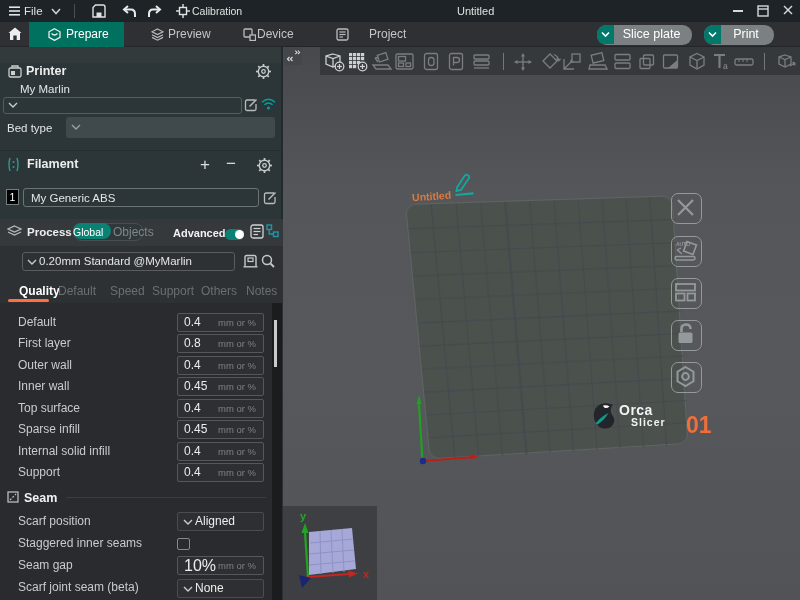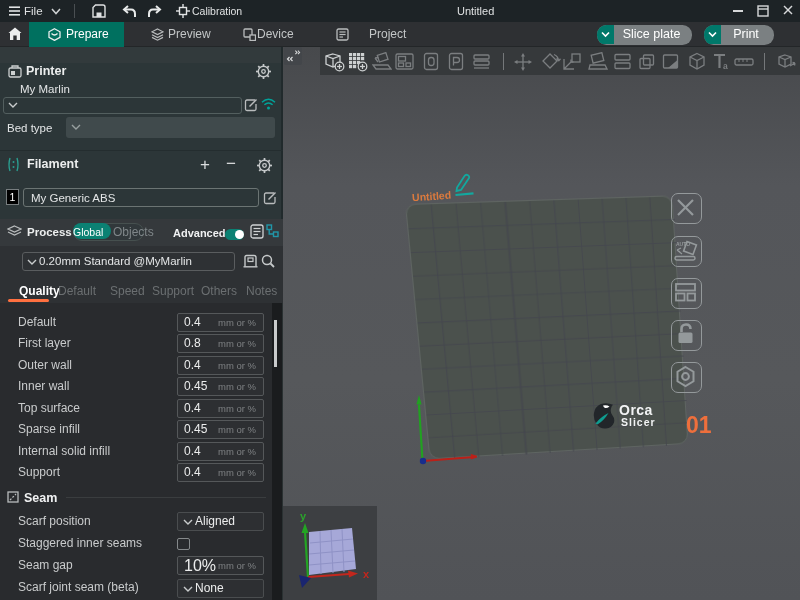--- a/index.html
+++ b/index.html
@@ -527,21 +527,21 @@
           <line x1="2.5" y1="22" x2="20.5" y2="20.4"></line>
         </g>
       </svg>
 
     <svg class="abs" style="left:309px;top:356px" width="28" height="29">
         <path d="M9 1 Q3 3.5 2 10 Q1 16 4.5 21 Q8 26 14 25.5 Q20 25 22 19.5 Q23 15.5 20.5 12.5 Q18 9.5 19 5.5 Q19.5 3 21 1.8 Q15 -1 9 1 Z" fill="#22262a"></path>
         <path d="M11 2.5 Q15 1.8 17.5 3.5 Q15 5.5 13 5 Q11.5 4.4 11 2.5 Z" fill="#fff"></path>
         <path d="M3.5 20.5 Q9 13.5 16.5 10 Q12 17.5 5.5 21.5 Z" fill="#0f9b8f"></path>
       </svg>
     <div class="abs" style="left:336px;top:355px;font-size:14px;font-weight:bold;color:#f2f3f4;letter-spacing:0.5px;">Orca</div>
-    <div class="abs" style="left:338px;top:369px;font-size:10.5px;font-weight:bold;color:#f2f3f4;letter-spacing:1px;">Slicer</div>
+    <div class="abs" style="left:348px;top:369px;font-size:10.5px;font-weight:bold;color:#f2f3f4;letter-spacing:1px;">Slicer</div>
     <div class="abs" style="left:403px;top:365px;font-size:23px;font-weight:bold;color:#ee6f3c;">01</div>
 
     <svg class="abs" style="left:130px;top:345px" width="64" height="75">
       <line x1="9.5" y1="69" x2="6" y2="13" stroke="#21a121" stroke-width="2.1"></line>
       <path d="M6 3 L8.6 12.5 L3.4 12.5 Z" fill="#21a121"></path>
       <line x1="10" y1="69" x2="61" y2="65" stroke="#bb2018" stroke-width="2.1"></line>
       <path d="M66.5 64.6 L57.8 62 L57.8 67.6 Z" fill="#bb2018"></path>
       <circle cx="10" cy="69" r="3.2" fill="#182d8d"></circle>
     </svg>
 

